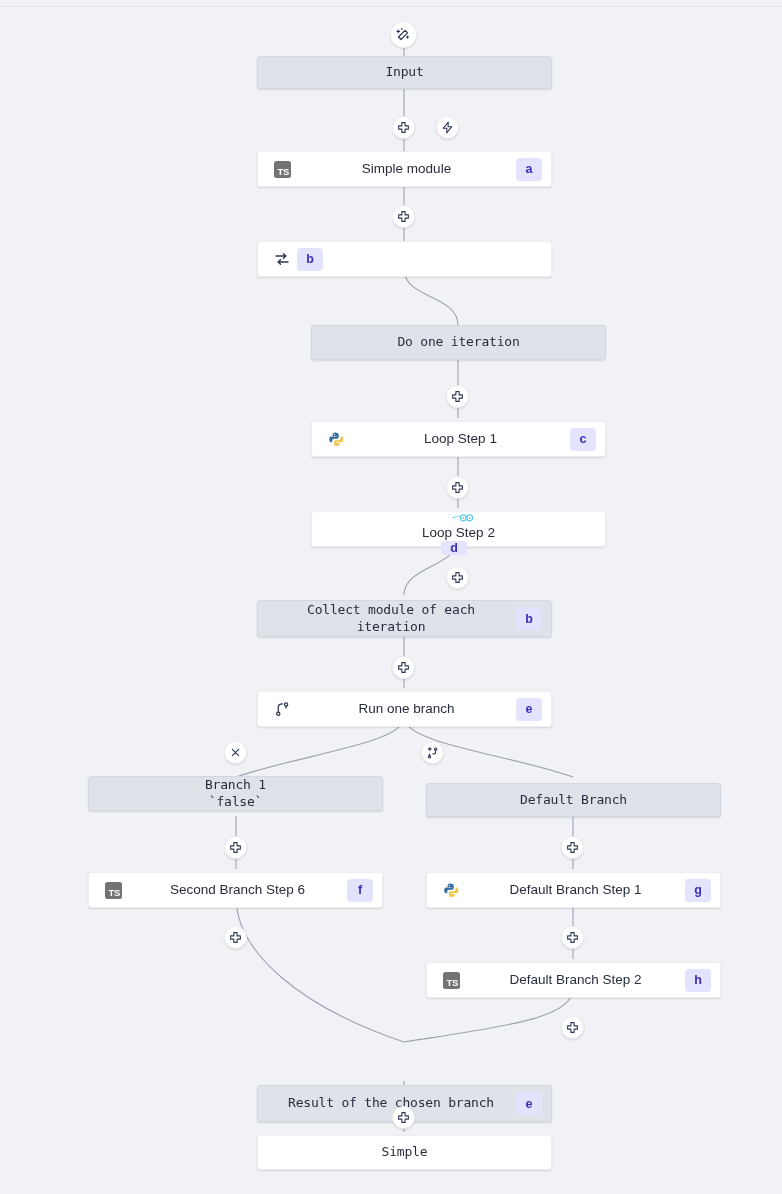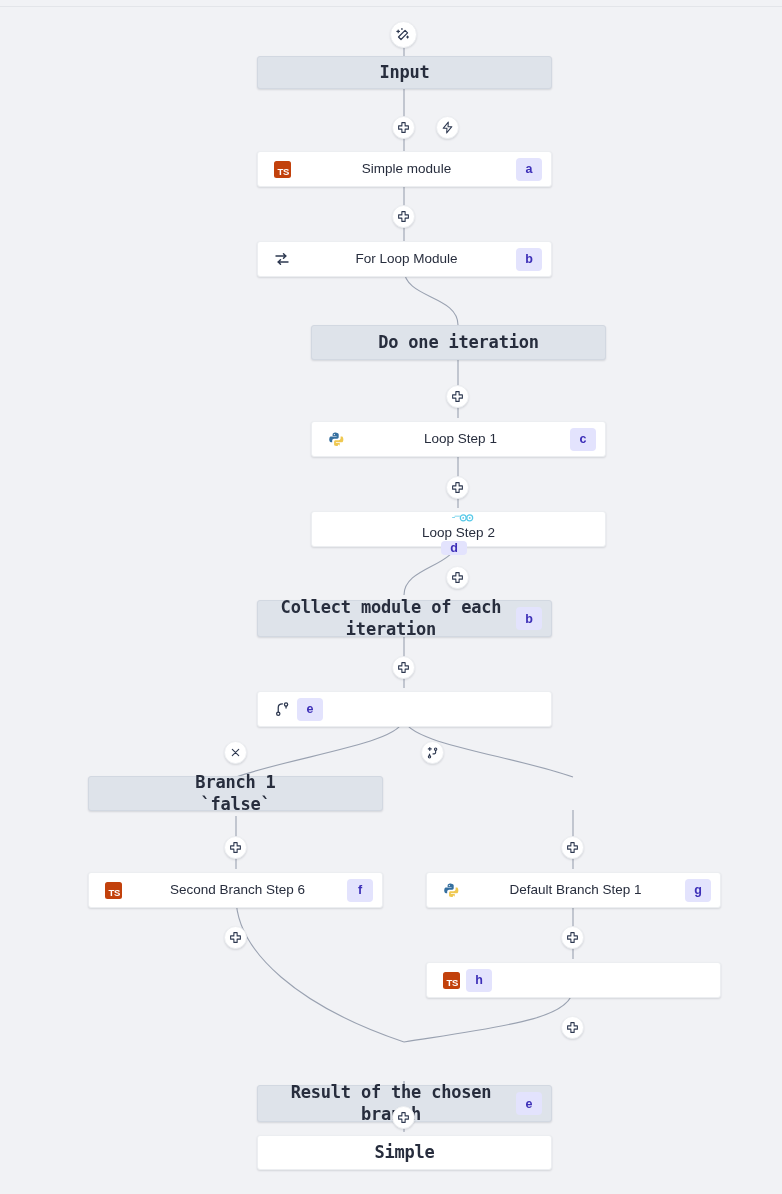--- a/index.html
+++ b/index.html
@@ -72,23 +72,22 @@
     flex: 1;
     text-align: center;
     font-size: 13.5px;
     color: #272d3d;
     line-height: 1.28;
     white-space: pre-line;
     padding: 0 4px;
   }
   .node-label.mono {
     font-family: "DejaVu Sans Mono", "Liberation Mono", monospace;
-    font-size: 17px;
+    font-size: 13px;
     letter-spacing: -0.2px;
-    font-weight: bold;
   }
   .node-label.sans {
     font-family: "Liberation Sans", sans-serif;
   }
 
   .badge {
     min-width: 26px;
     height: 23px;
     margin-right: 9px;
     background: #e3e3fd;
@@ -122,21 +121,21 @@
     justify-content: center;
     box-sizing: border-box;
   }
   .handle.big { width: 27px; height: 27px; }
 
   .handle svg { display: block; }
 
   
   .ts-mark {
     width: 17px; height: 17px;
-    background: #c2410c;
+    background: #737373;
     border-radius: 2.5px;
     color: #ffffff;
     font-size: 9.5px;
     font-weight: bold;
     font-family: "Liberation Sans", sans-serif;
     display: flex;
     align-items: flex-end;
     justify-content: flex-end;
     padding: 0 1.5px 0.5px 0;
     box-sizing: border-box;
@@ -237,21 +236,20 @@
 
   <div class="node plain" style="left:257px; top:234px; width:295px; height:36px;">
     <span class="node-icon">
       <svg width="18" height="18" viewBox="0 0 24 24" fill="none" stroke="#2d3850" stroke-width="1.9" stroke-linecap="round" stroke-linejoin="round">
         <path d="M4 8 H17 L14 5"></path>
         <path d="M17 8 L14 11"></path>
         <path d="M20 16 H7 L10 19"></path>
         <path d="M7 16 L10 13"></path>
       </svg>
     </span>
-    <span class="node-label sans">For Loop Module</span>
     <span class="badge">b</span>
   </div>
 
   <div class="node tinted" style="left:311px; top:318px; width:295px; height:35px;">
     <span class="spacer-left"></span>
     <span class="node-label mono">Do one iteration</span>
     <span class="spacer-right"></span>
   </div>
 
   <div class="handle" style="left:446px; top:378px;">
@@ -321,20 +319,21 @@
 
   <div class="node plain" style="left:257px; top:684px; width:295px; height:36px;">
     <span class="node-icon">
       <svg width="17" height="17" viewBox="0 0 24 24" fill="none" stroke="#2d3850" stroke-width="1.8" stroke-linecap="round" stroke-linejoin="round">
         <circle cx="6" cy="18" r="2.3"></circle>
         <circle cx="17" cy="5" r="2.3"></circle>
         <path d="M6 15.7 V9 C6 5.5 9 4 12 4"></path>
         <path d="M17 7.3 V10"></path>
       </svg>
     </span>
+    <span class="node-label sans">Run one branch</span>
     <span class="badge">e</span>
   </div>
 
   <div class="handle" style="left:224px; top:734px;">
     <span>
       <svg width="11" height="11" viewBox="0 0 24 24" fill="none" stroke="#2d3850" stroke-width="2.4" stroke-linecap="round">
         <path d="M5 5 L19 19 M19 5 L5 19"></path>
       </svg>
     </span>
   </div>
@@ -351,20 +350,25 @@
     </span>
   </div>
 
   <div class="node tinted" style="left:88px; top:769px; width:295px; height:35px;">
     <span class="spacer-left"></span>
     <span class="node-label mono">Branch 1
 `false`</span>
     <span class="spacer-right"></span>
   </div>
 
+  <div class="node tinted" style="left:426px; top:776px; width:295px; height:34px;">
+    <span class="spacer-left"></span>
+    <span class="node-label mono">Default Branch</span>
+    <span class="spacer-right"></span>
+  </div>
 
   <div class="handle" style="left:224px; top:829px;">
     <span>
       <svg width="13" height="13" viewBox="0 0 24 24" fill="none" stroke="#2d3850" stroke-width="2" stroke-linejoin="round">
         <path d="M9 3 H15 V9 H21 V15 H15 V21 H9 V15 H3 V9 H9 Z"></path>
       </svg>
     </span>
   </div>
 
   <div class="handle" style="left:561px; top:829px;">
@@ -407,20 +411,21 @@
       <svg width="13" height="13" viewBox="0 0 24 24" fill="none" stroke="#2d3850" stroke-width="2" stroke-linejoin="round">
         <path d="M9 3 H15 V9 H21 V15 H15 V21 H9 V15 H3 V9 H9 Z"></path>
       </svg>
     </span>
   </div>
 
   <div class="node plain" style="left:426px; top:955px; width:295px; height:36px;">
     <span class="node-icon">
       <span class="ts-mark">TS</span>
     </span>
+    <span class="node-label sans">Default Branch Step 2</span>
     <span class="badge">h</span>
   </div>
 
   <div class="handle" style="left:561px; top:1009px;">
     <span>
       <svg width="13" height="13" viewBox="0 0 24 24" fill="none" stroke="#2d3850" stroke-width="2" stroke-linejoin="round">
         <path d="M9 3 H15 V9 H21 V15 H15 V21 H9 V15 H3 V9 H9 Z"></path>
       </svg>
     </span>
   </div>

